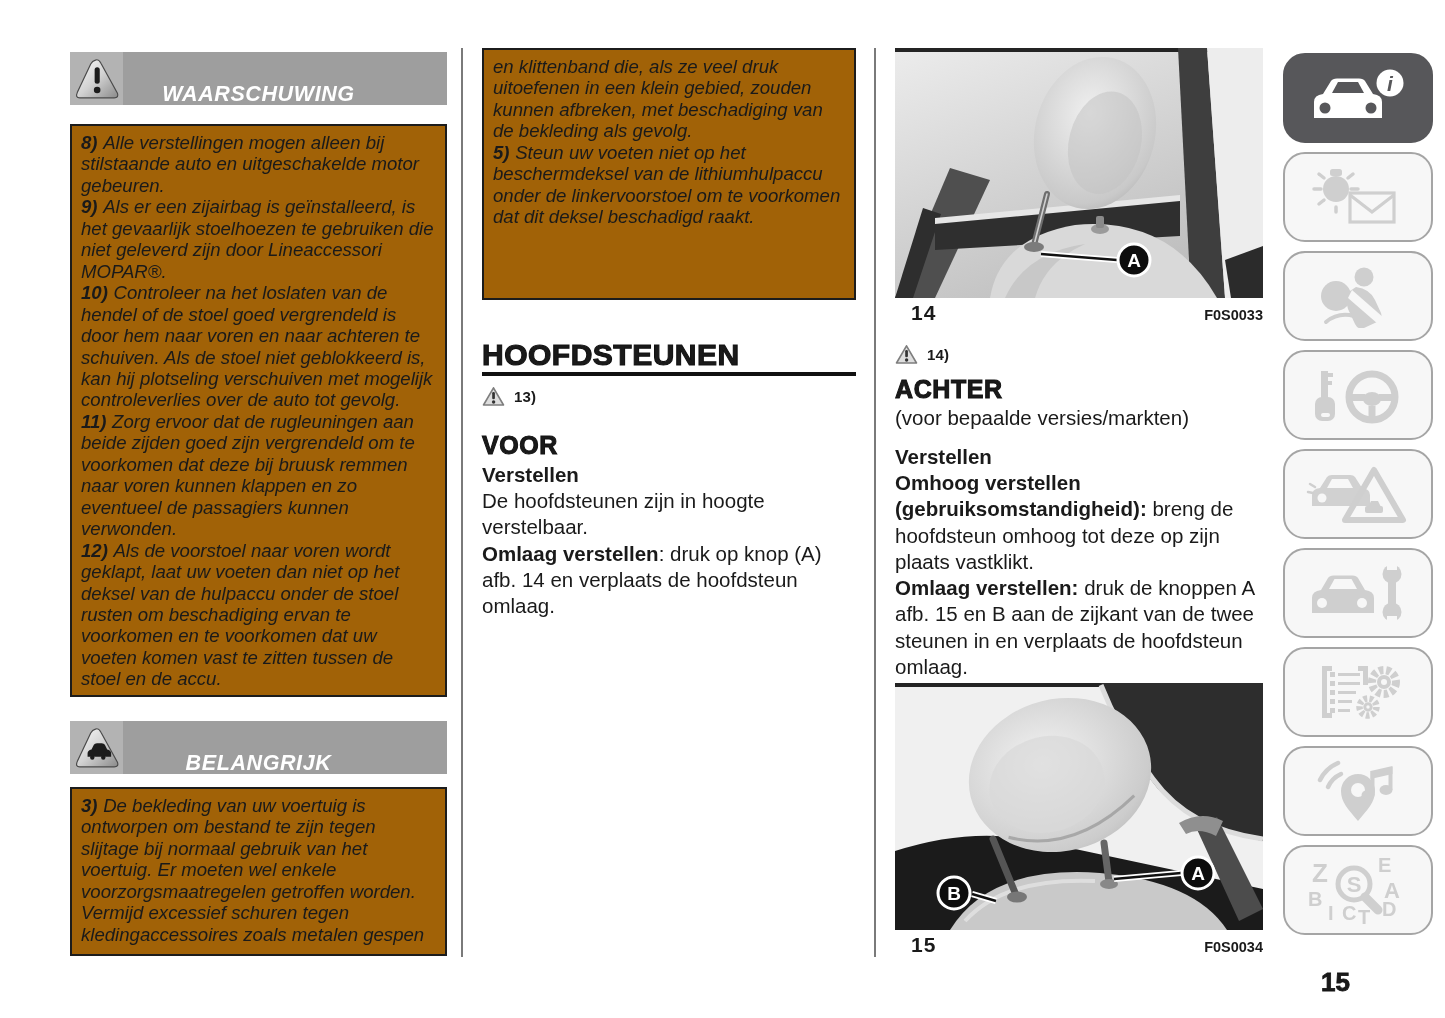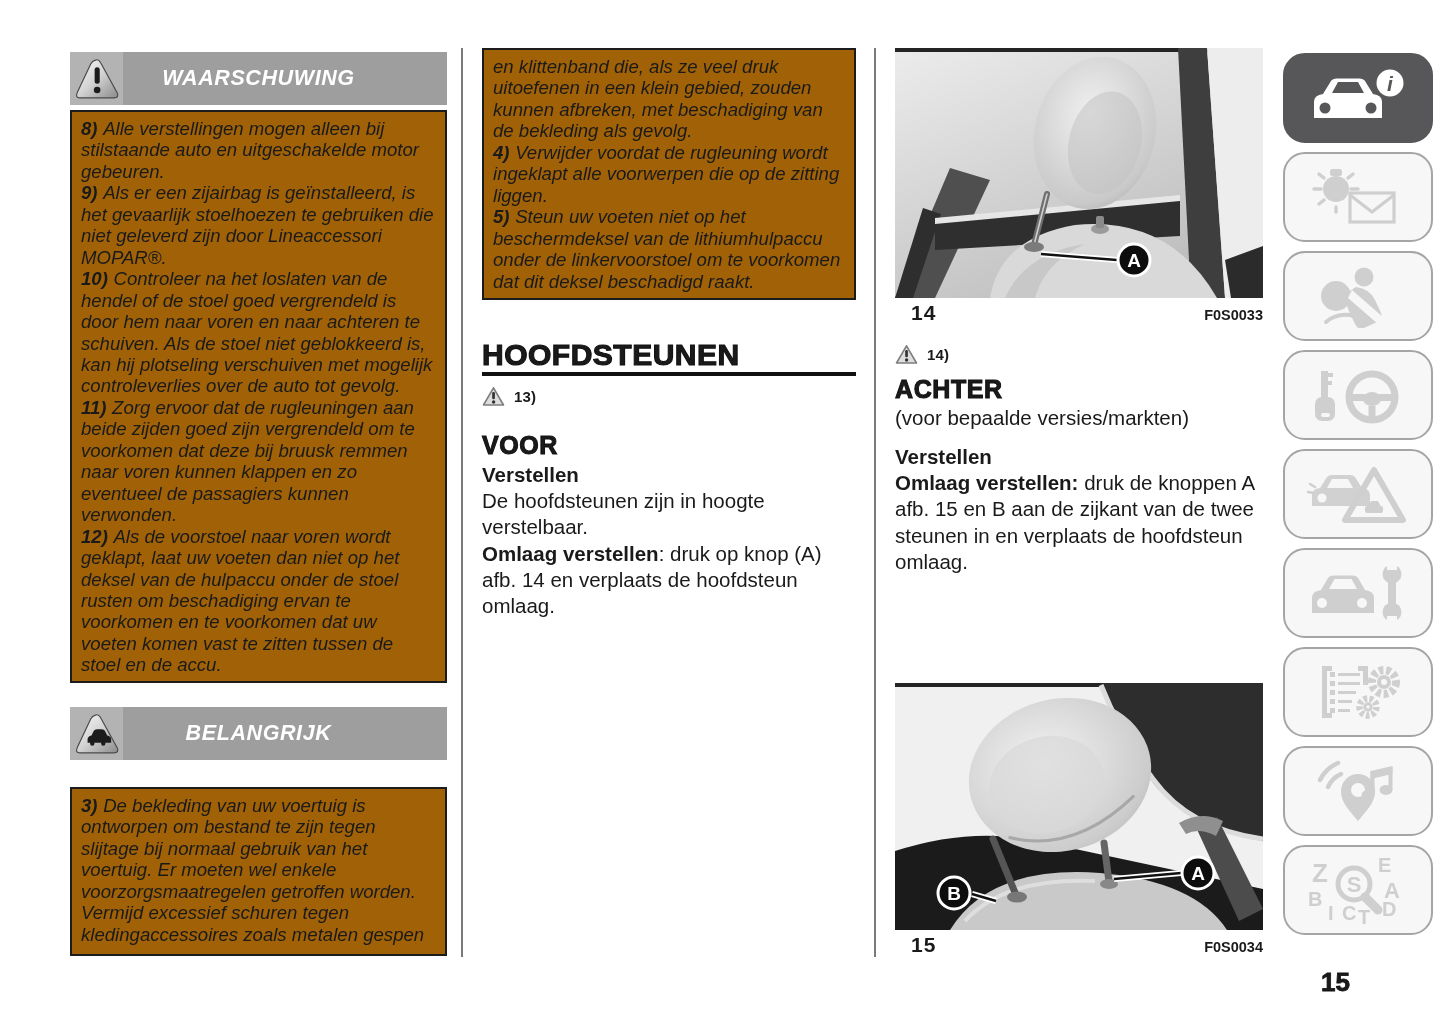--- a/index.html
+++ b/index.html
@@ -11,29 +11,29 @@
   .col-left{left:70px;top:52px;width:377px;}
   .col-mid{left:482px;top:48px;width:374px;}
   .col-right{left:895px;top:48px;width:368px;}
   .vdivider{position:absolute;top:48px;height:909px;width:2px;background:#7a7a7a;}
   .vd1{left:461px;}
   .vd2{left:874px;}
 
   
   .alert-bar{position:relative;height:53px;background:var(--header-bar,#9e9e9e);}
   .alert-iconbox{position:absolute;left:0;top:0;width:53px;height:53px;background:var(--header-icon-box,#b3b3b3);display:flex;align-items:center;justify-content:center;}
-  .alert-title{position:absolute;left:0;right:0;top:0;height:53px;display:flex;align-items:center;justify-content:center;color:#fff;font-style:italic;font-weight:700;font-size:21.5px;letter-spacing:.6px;}
+  .alert-title{position:absolute;left:0;right:0;top:16px;height:53px;display:flex;align-items:center;justify-content:center;color:#fff;font-style:italic;font-weight:700;font-size:21.5px;letter-spacing:.6px;}
 
   
   .text-box{border:2px solid #1c1c1c;padding:6px 9px;font-style:italic;font-size:18.6px;line-height:21.45px;box-sizing:border-box;overflow:hidden;background:#a16207;}
   .text-box p{margin:0;}
   .num{font-weight:700;padding-right:.3em;}
-  .warnings-box{margin-top:5px;height:573px;padding-left:9px;}
+  .warnings-box{margin-top:19px;height:573px;padding-left:9px;}
   .important-bar{margin-top:24px;}
-  .important-box{margin-top:27px;height:169px;}
+  .important-box{margin-top:13px;height:169px;}
   .mid-box{height:252px;}
 
   
   .section-title{margin:38px 0 0 0;font-size:30px;line-height:34px;font-weight:700;letter-spacing:.5px;border-bottom:4px solid #111;-webkit-text-stroke:1.1px #111;}
   .warn-ref{display:flex;align-items:center;gap:9px;margin-top:9px;height:22px;}
   .warn-ref b{font-size:15px;letter-spacing:.2px;}
   h2.sub{margin:24px 0 0 0;font-size:25px;line-height:29px;font-weight:700;letter-spacing:.6px;-webkit-text-stroke:1px #111;}
   h3.lbl{margin:2px 0 0 0;font-size:20.5px;line-height:26px;font-weight:700;}
   p.body{margin:0;font-size:20.5px;line-height:26.3px;}
   p.body b{font-weight:700;}
@@ -118,21 +118,20 @@
     <div class="text-box important-box">
       <p><b class="num">3)</b><span>De bekleding van uw voertuig is ontworpen om bestand te zijn tegen slijtage bij normaal gebruik van het voertuig. Er moeten wel enkele voorzorgsmaatregelen getroffen worden. Vermijd excessief schuren tegen kledingaccessoires zoals metalen gespen</span></p>
     </div>
   </div>
 
   <div class="vdivider vd1"></div>
 
   <div class="col col-mid">
     <div class="text-box mid-box">
       <p><span>en klittenband die, als ze veel druk uitoefenen in een klein gebied, zouden kunnen afbreken, met beschadiging van de bekleding als gevolg.</span></p>
-      <p><b class="num">4)</b><span>Verwijder voordat de rugleuning wordt ingeklapt alle voorwerpen die op de zitting liggen.</span></p>
       <p><b class="num">5)</b><span>Steun uw voeten niet op het beschermdeksel van de lithiumhulpaccu onder de linkervoorstoel om te voorkomen dat dit deksel beschadigd raakt.</span></p>
     </div>
 
     <h1 class="section-title">HOOFDSTEUNEN</h1>
 
     <div class="warn-ref">
       <svg width="23" height="21" viewBox="0 0 23 21">
         <path d="M11.5,1.8 L21.5,19 L1.5,19 Z" fill="#dedede" stroke="#7e7e7e" stroke-width="1.6" stroke-linejoin="round"></path>
         <rect x="10.2" y="6" width="2.7" height="7.2" rx="1.3" fill="#333"></rect>
         <circle cx="11.6" cy="16" r="1.7" fill="#333"></circle>
@@ -201,20 +200,21 @@
         <path d="M11.5,1.8 L21.5,19 L1.5,19 Z" fill="#dedede" stroke="#7e7e7e" stroke-width="1.6" stroke-linejoin="round"></path>
         <rect x="10.2" y="6" width="2.7" height="7.2" rx="1.3" fill="#333"></rect>
         <circle cx="11.6" cy="16" r="1.7" fill="#333"></circle>
       </svg>
       <b>14)</b>
     </div>
 
     <h2 class="sub">ACHTER</h2>
     <p class="subtitle">(voor bepaalde versies/markten)</p>
     <h3 class="lbl">Verstellen</h3>
+    <p class="body"><b>Omhoog verstellen (gebruiksomstandigheid):</b><span> breng de hoofdsteun omhoog tot deze op zijn plaats vastklikt.</span></p>
     <p class="body"><b>Omlaag verstellen:</b><span> druk de knoppen A afb. 15 en B aan de zijkant van de twee steunen in en verplaats de hoofdsteun omlaag.</span></p>
 
     <figure class="photo photo15">
       <svg class="ph" viewBox="0 0 368 247" preserveAspectRatio="none">
         <defs>
           <radialGradient id="g15hr" cx=".42" cy=".4" r=".9">
             <stop offset="0" stop-color="#f3f3f3"></stop>
               <stop offset=".65" stop-color="#cccccc"></stop>
               <stop offset="1" stop-color="#9c9c9c"></stop>
           </radialGradient>

